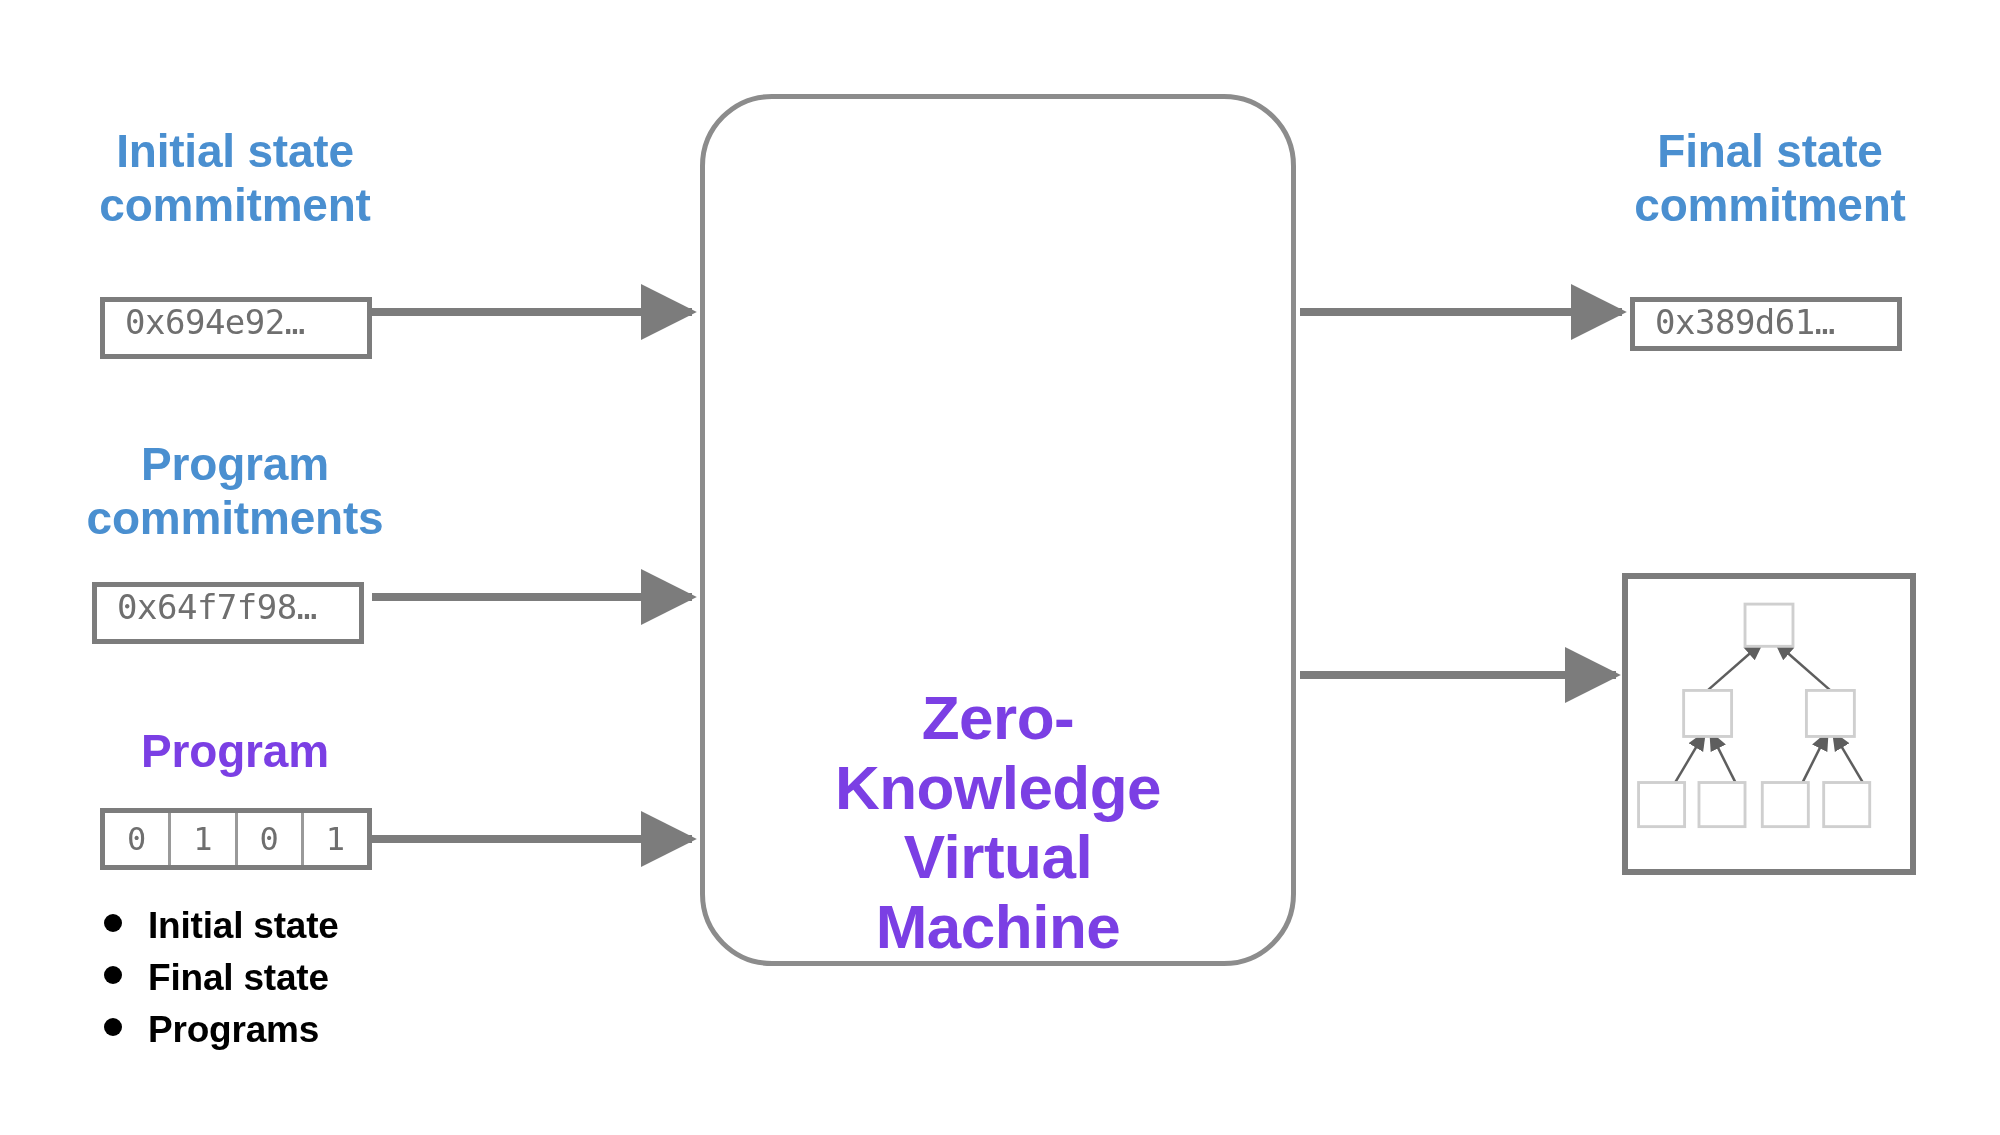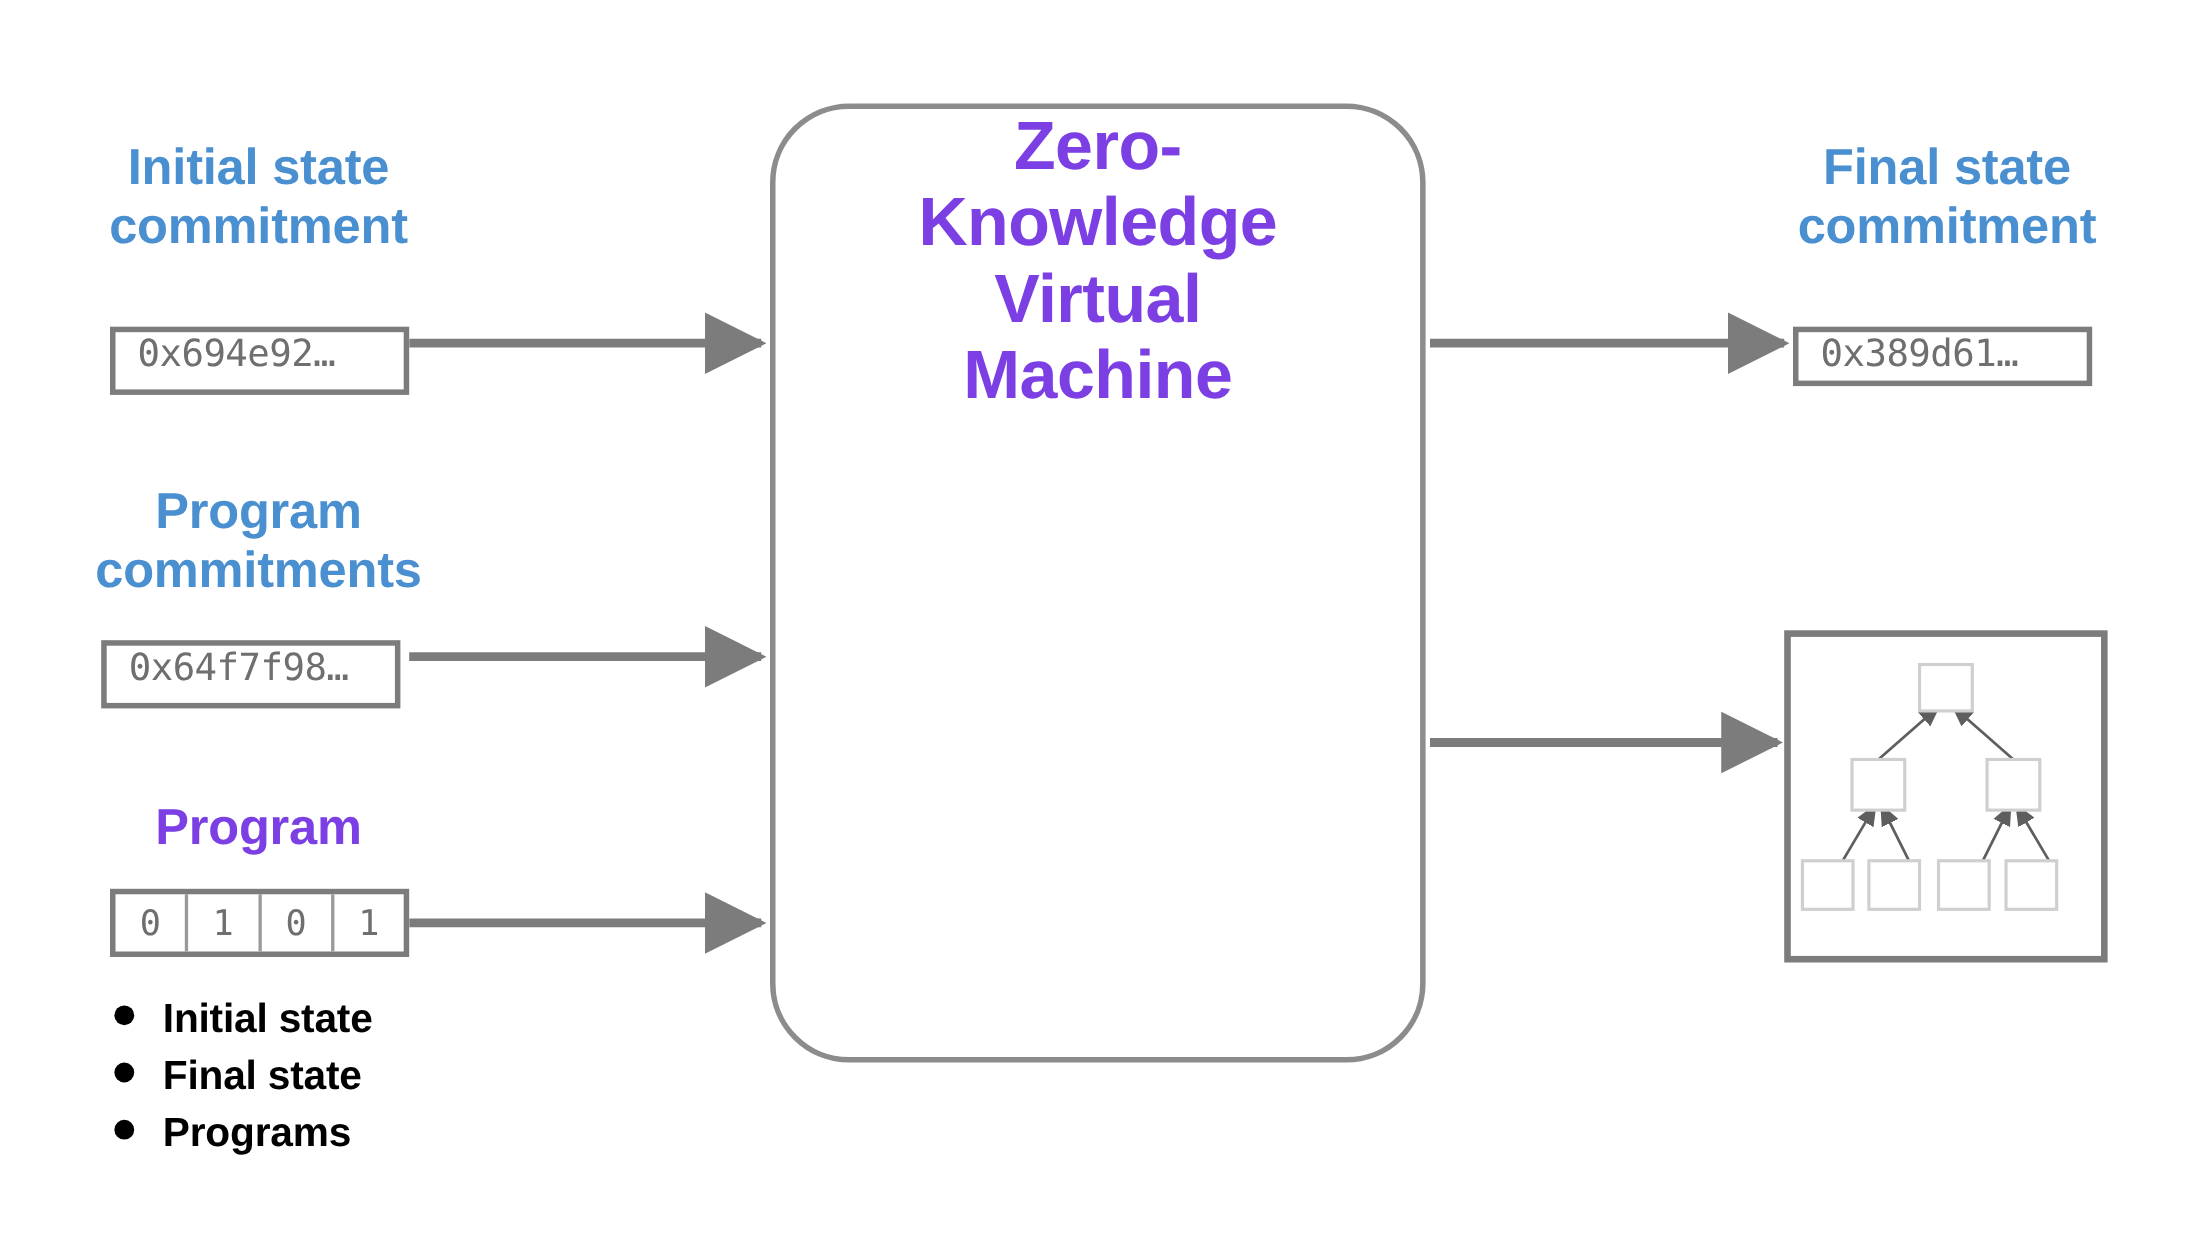--- a/index.html
+++ b/index.html
@@ -133,21 +133,21 @@
     position: absolute;
     left: 700px;
     top: 94px;
     width: 596px;
     height: 872px;
     box-sizing: border-box;
     border: 5px solid #8c8c8c;
     border-radius: 72px;
     background: #ffffff;
     display: flex;
-    align-items: flex-start;
+    align-items: flex-end;
     justify-content: center;
   }
   #zkvm-title {
     font-size: 62px;
     font-weight: bold;
     color: #7b3fe4;
     text-align: center;
     line-height: 1.12;
     white-space: pre-line;
     letter-spacing: -0.5px;

